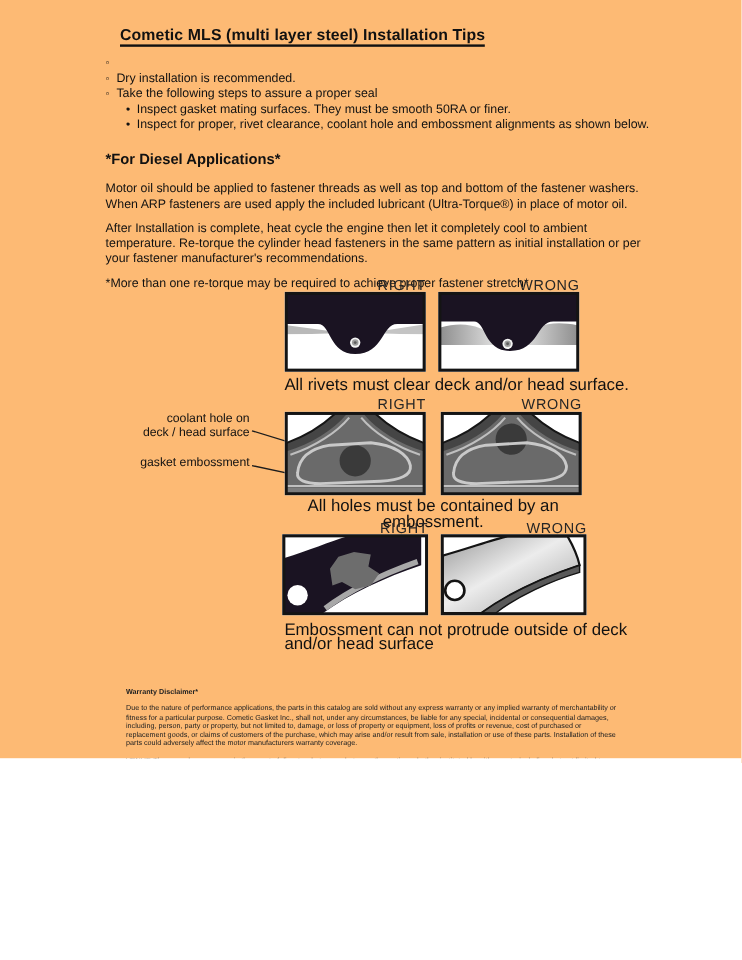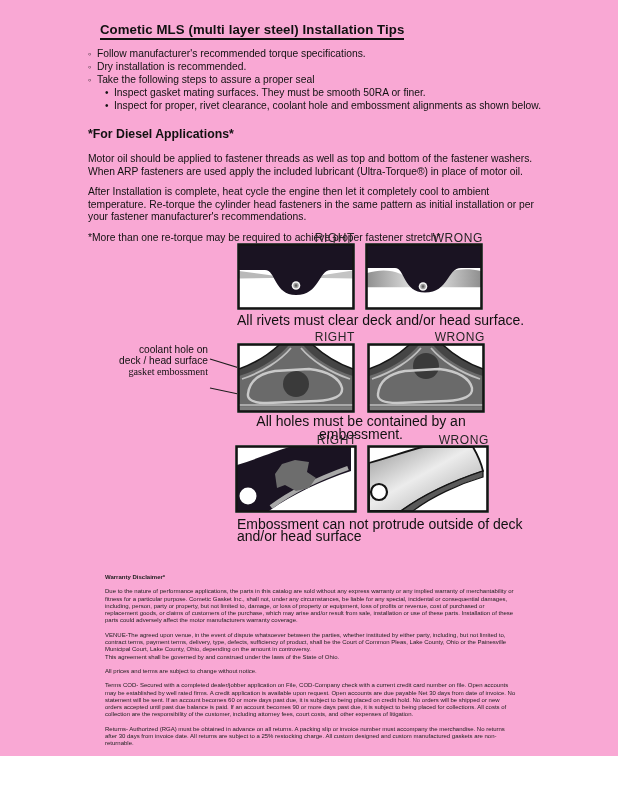--- a/index.html
+++ b/index.html
@@ -1,16 +1,16 @@
 <!DOCTYPE html>
 <html><head>
 <meta charset="utf-8">
 <style>
   html,body{margin:0;padding:0;background:#fff;}
-  .page{position:relative;width:618px;height:756px;background:#f9a8d4;overflow:hidden;
+  .page{position:relative;width:618px;height:632px;background:#fdba74;overflow:hidden;
         font-family:"Liberation Sans", sans-serif;color:#111;}
 
   
   .content{position:absolute;left:88px;top:20px;width:452px;}
   .title{display:inline-block;margin:0 0 0 12px;font-size:13.2px;font-weight:bold;
          border-bottom:2px solid #111;padding-bottom:1px;letter-spacing:.1px;}
   .tips{list-style:none;margin:7px 0 0 0;padding:0;font-size:10.3px;line-height:13px;}
   .tip{display:flex;white-space:nowrap;}
   .tip .marker{flex:none;width:9px;font-size:9.5px;line-height:13px;}
   .subtips{list-style:none;margin:0 0 0 17px;padding:0;}
@@ -42,21 +42,20 @@
 <body>
 
 <div class="page">
 
   <div class="content">
     <h1 class="title">Cometic MLS (multi layer steel) Installation Tips</h1>
 
     <ul class="tips">
       <li class="tip">
         <span class="marker">◦</span>
-        <span>Follow manufacturer's recommended torque specifications.</span>
       </li>
       <li class="tip">
         <span class="marker">◦</span>
         <span>Dry installation is recommended.</span>
       </li>
       <li class="tip">
         <span class="marker">◦</span>
         <span>Take the following steps to assure a proper seal</span>
       </li>
       <li>
@@ -125,21 +124,21 @@
           <circle cx="58" cy="43.5" r="1.2" fill="#5d5d5d"></circle>
         </g>
         <rect x="1.5" y="1.5" width="115" height="64" fill="none" stroke="#141414" stroke-width="2.6"></rect>
       </svg>
     </div>
 
     <div class="fig-caption" style="left:237px;top:84px;">All rivets must clear deck and/or head surface.</div>
 
     <div class="callout" style="top:114px;text-align:right;">coolant hole on</div>
     <div class="callout" style="top:125px;">deck / head surface</div>
-    <div class="callout" style="top:136px;font-family:Liberation Serif, serif;">gasket embossment</div>
+    <div class="callout" style="top:150px;">gasket embossment</div>
 
     <svg class="pointer-lines" width="90" height="60" viewBox="0 0 90 60">
       <line x1="5" y1="14" x2="80" y2="37" stroke="#1c1c1c" stroke-width="1.1"></line>
       <line x1="5" y1="43" x2="52" y2="53" stroke="#1c1c1c" stroke-width="1.1"></line>
     </svg>
 
     <div class="fig-label" style="left:237px;top:100px;width:118px;">RIGHT</div>
     <div class="fig-label" style="left:367px;top:100px;width:118px;">WRONG</div>
 
     <div class="panel" style="left:237px;top:113px;">

